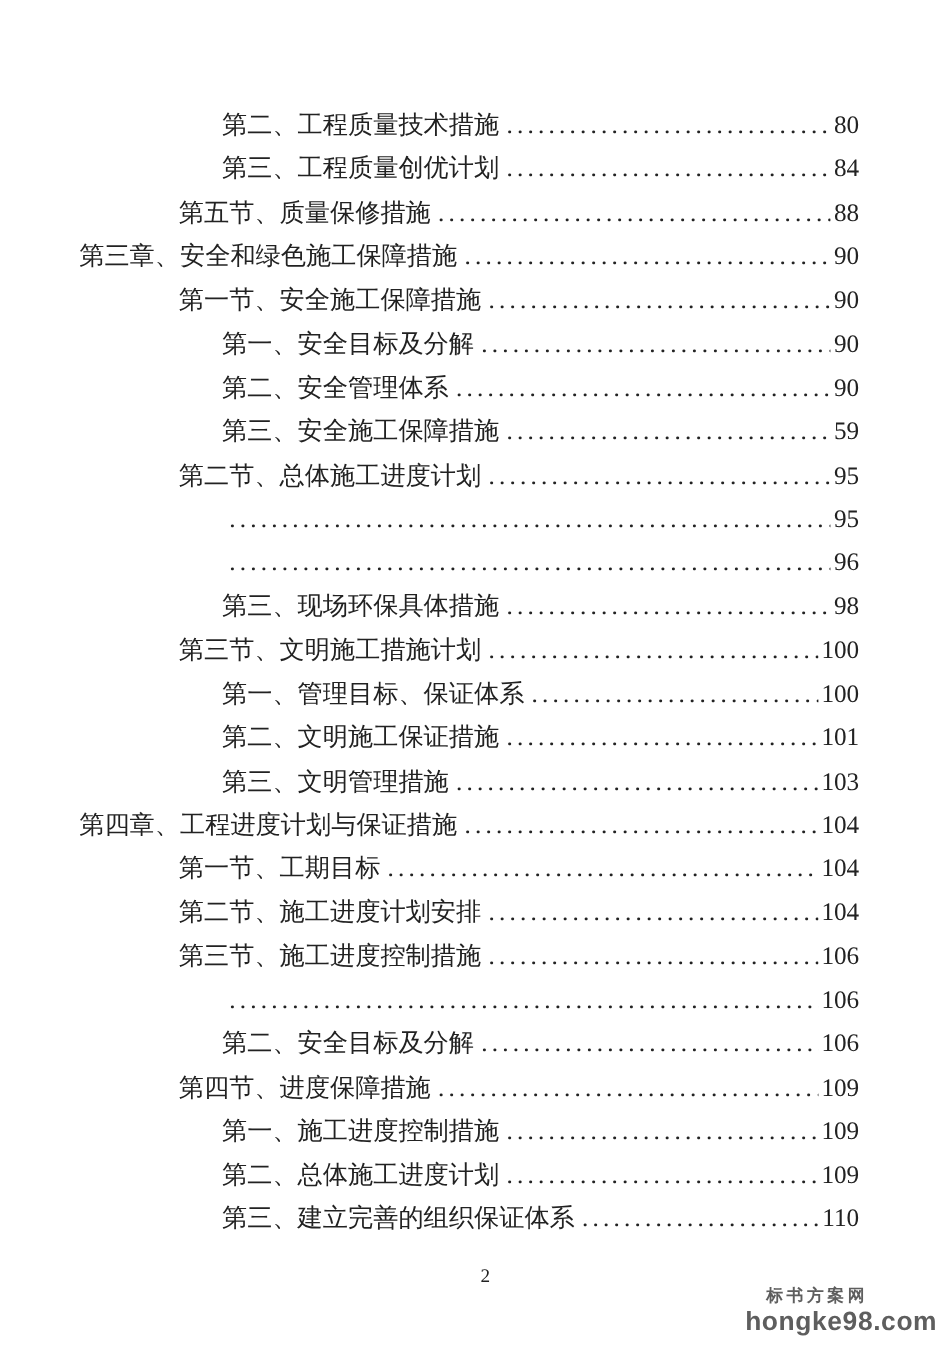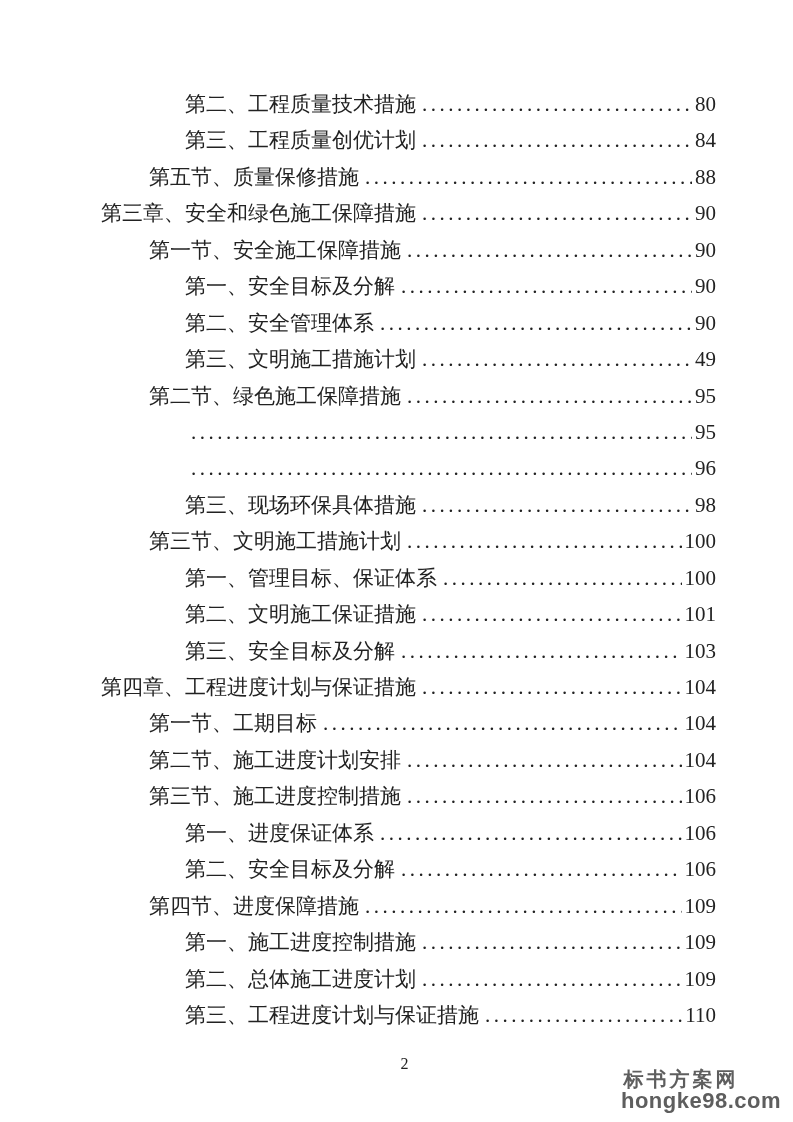--- a/index.html
+++ b/index.html
@@ -12,39 +12,39 @@
   .page{
     position:relative;width:793px;height:1122px;background:var(--bg-color);
     overflow:hidden;color:var(--text-color);
     font-family:"Liberation Serif","DejaVu Serif",serif;
   }
   .toc{position:absolute;top:86px;left:0;right:77px;}
   .toc-row{
     display:flex;align-items:baseline;height:36.45px;line-height:36.45px;
     font-size:21px;white-space:nowrap;overflow:hidden;
   }
-  .toc-row.level-0{padding-left:101px;}
+  .toc-row.level-0{padding-left:66px;}
   .toc-row.level-1{padding-left:149px;align-items:center;}
   .toc-row.level-2{padding-left:185px;}
   .toc-title{flex:none;}
   .toc-leader{
     flex:1 1 auto;overflow:hidden;margin:0 3px 0 6px;
     letter-spacing:3.5px;font-size:21px;min-width:10px;
   }
   .toc-page{flex:none;text-align:right;font-size:21px;}
   .footer{
     position:absolute;left:0;right:0;top:1053px;height:22px;
     text-align:center;font-size:16px;line-height:22px;
   }
   .footer-num{position:relative;left:8px;}
   .watermark{
     position:absolute;right:12px;bottom:10px;text-align:center;
     font-family:"Liberation Sans","DejaVu Sans",sans-serif;font-weight:bold;
   }
-  .wm-cn{font-size:20px;letter-spacing:3px;color:var(--wm-color);line-height:21px;}
+  .wm-cn{font-size:14px;letter-spacing:3px;color:var(--wm-color);line-height:21px;}
   .wm-en{font-size:22px;color:var(--wm-color);line-height:22px;letter-spacing:0.5px;margin-left:40px;}
 </style>
 </head>
 <body>
 
 <div class="page">
 
   <div class="toc" id="toc">
     <div class="toc-row level-2">
       <span class="toc-title">第二、工程质量技术措施</span>
@@ -82,27 +82,27 @@
       <span class="toc-page">90</span>
     </div>
 
     <div class="toc-row level-2">
       <span class="toc-title">第二、安全管理体系</span>
       <span class="toc-leader" aria-hidden="true">........................................................................................................................</span>
       <span class="toc-page">90</span>
     </div>
 
     <div class="toc-row level-2">
-      <span class="toc-title">第三、文明施工措施计划</span>
-      <span class="toc-leader" aria-hidden="true">........................................................................................................................</span>
-      <span class="toc-page">49</span>
-    </div>
-
-    <div class="toc-row level-1">
-      <span class="toc-title">第二节、绿色施工保障措施</span>
+      <span class="toc-title">第三、安全施工保障措施</span>
+      <span class="toc-leader" aria-hidden="true">........................................................................................................................</span>
+      <span class="toc-page">59</span>
+    </div>
+
+    <div class="toc-row level-1">
+      <span class="toc-title">第二节、总体施工进度计划</span>
       <span class="toc-leader" aria-hidden="true">........................................................................................................................</span>
       <span class="toc-page">95</span>
     </div>
 
     <div class="toc-row level-2">
       <span class="toc-leader" aria-hidden="true">........................................................................................................................</span>
       <span class="toc-page">95</span>
     </div>
 
     <div class="toc-row level-2">
@@ -128,21 +128,21 @@
       <span class="toc-page">100</span>
     </div>
 
     <div class="toc-row level-2">
       <span class="toc-title">第二、文明施工保证措施</span>
       <span class="toc-leader" aria-hidden="true">........................................................................................................................</span>
       <span class="toc-page">101</span>
     </div>
 
     <div class="toc-row level-2">
-      <span class="toc-title">第三、安全目标及分解</span>
+      <span class="toc-title">第三、文明管理措施</span>
       <span class="toc-leader" aria-hidden="true">........................................................................................................................</span>
       <span class="toc-page">103</span>
     </div>
 
     <div class="toc-row level-0">
       <span class="toc-title">第四章、工程进度计划与保证措施</span>
       <span class="toc-leader" aria-hidden="true">........................................................................................................................</span>
       <span class="toc-page">104</span>
     </div>
 
@@ -158,21 +158,20 @@
       <span class="toc-page">104</span>
     </div>
 
     <div class="toc-row level-1">
       <span class="toc-title">第三节、施工进度控制措施</span>
       <span class="toc-leader" aria-hidden="true">........................................................................................................................</span>
       <span class="toc-page">106</span>
     </div>
 
     <div class="toc-row level-2">
-      <span class="toc-title">第一、进度保证体系</span>
       <span class="toc-leader" aria-hidden="true">........................................................................................................................</span>
       <span class="toc-page">106</span>
     </div>
 
     <div class="toc-row level-2">
       <span class="toc-title">第二、安全目标及分解</span>
       <span class="toc-leader" aria-hidden="true">........................................................................................................................</span>
       <span class="toc-page">106</span>
     </div>
 
@@ -188,21 +187,21 @@
       <span class="toc-page">109</span>
     </div>
 
     <div class="toc-row level-2">
       <span class="toc-title">第二、总体施工进度计划</span>
       <span class="toc-leader" aria-hidden="true">........................................................................................................................</span>
       <span class="toc-page">109</span>
     </div>
 
     <div class="toc-row level-2">
-      <span class="toc-title">第三、工程进度计划与保证措施</span>
+      <span class="toc-title">第三、建立完善的组织保证体系</span>
       <span class="toc-leader" aria-hidden="true">........................................................................................................................</span>
       <span class="toc-page">110</span>
     </div>
   </div>
 
   <div class="footer">
     <span class="footer-num">2</span>
   </div>
 
   <div class="watermark">

